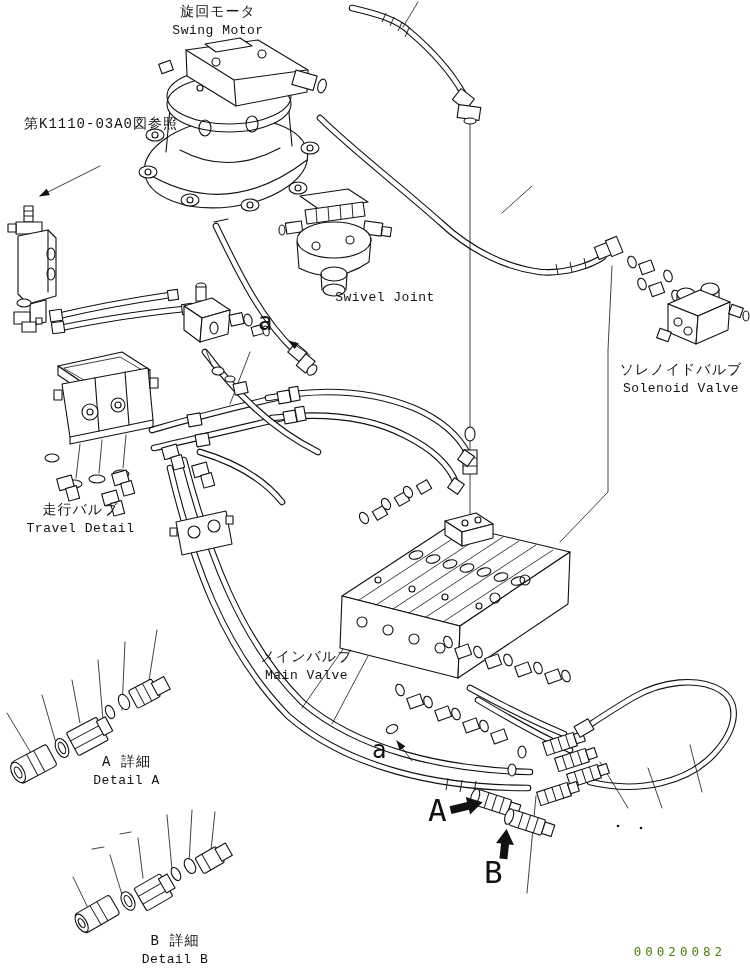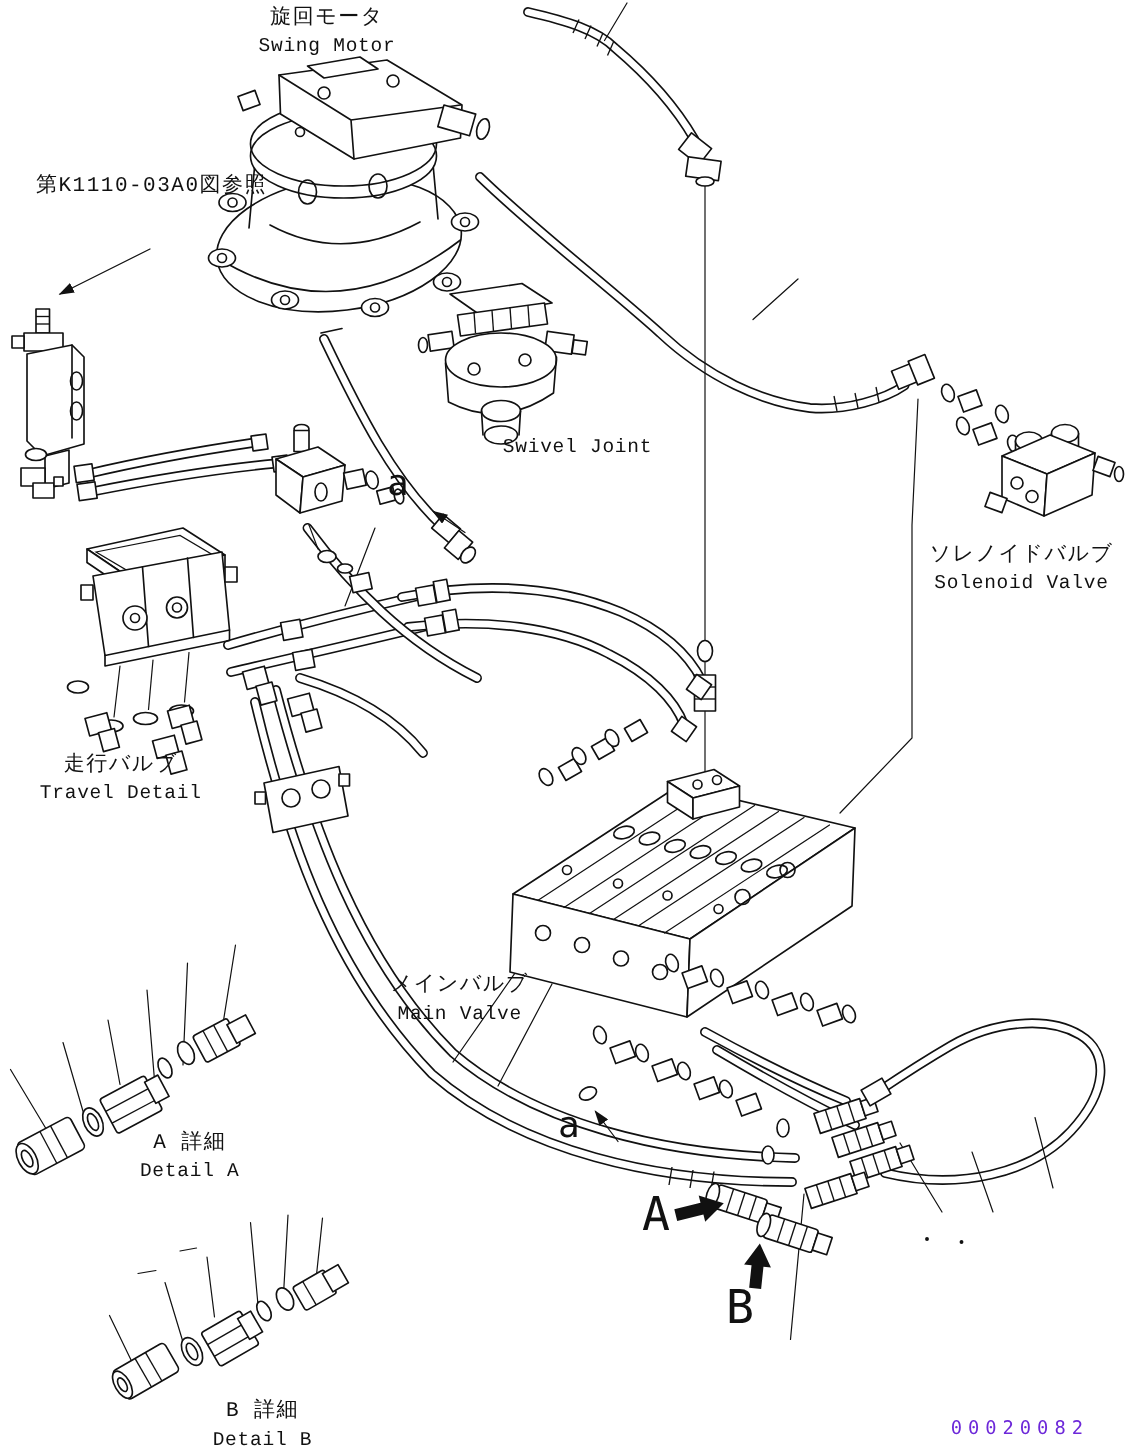--- a/index.html
+++ b/index.html
@@ -13,21 +13,21 @@
   .wf{fill:#fff;stroke:#111;stroke-width:1.1;stroke-linejoin:round;}
   .bk{fill:#111;stroke:none;}
   .tk{stroke:#111;stroke-width:0.9;}
   .lbl{position:absolute;text-align:center;white-space:nowrap;line-height:1.45;}
   .lbl.left{text-align:right;}
   .jp{font-size:14px;letter-spacing:1px;font-family:Liberation Mono, monospace;}
   .en{font-size:13px;letter-spacing:.5px;font-family:Liberation Mono, monospace;}
   .mark{position:absolute;font-size:24px;font-family:"DejaVu Sans Mono","Liberation Mono",monospace;color:#111;}
   .big{font-size:31px;font-weight:400;}
   .fignum{position:absolute;left:576px;top:944px;width:150px;text-align:right;font-size:12.5px;
-          letter-spacing:4px;font-family:"DejaVu Sans Mono","Liberation Mono",monospace;color:#6d28d9;}
+          letter-spacing:4px;font-family:"DejaVu Sans Mono","Liberation Mono",monospace;color:#4d7c0f;}
 </style>
 </head>
 <body>
 
 <div class="stage">
 
 <svg width="750" height="968" viewBox="0 0 750 968">
   <defs>
     <marker id="arr" viewBox="0 0 10 7" refX="9" refY="3.5" markerWidth="13" markerHeight="9" orient="auto">
       <path d="M0,0 L10,3.5 L0,7 Z" fill="#111"></path>

